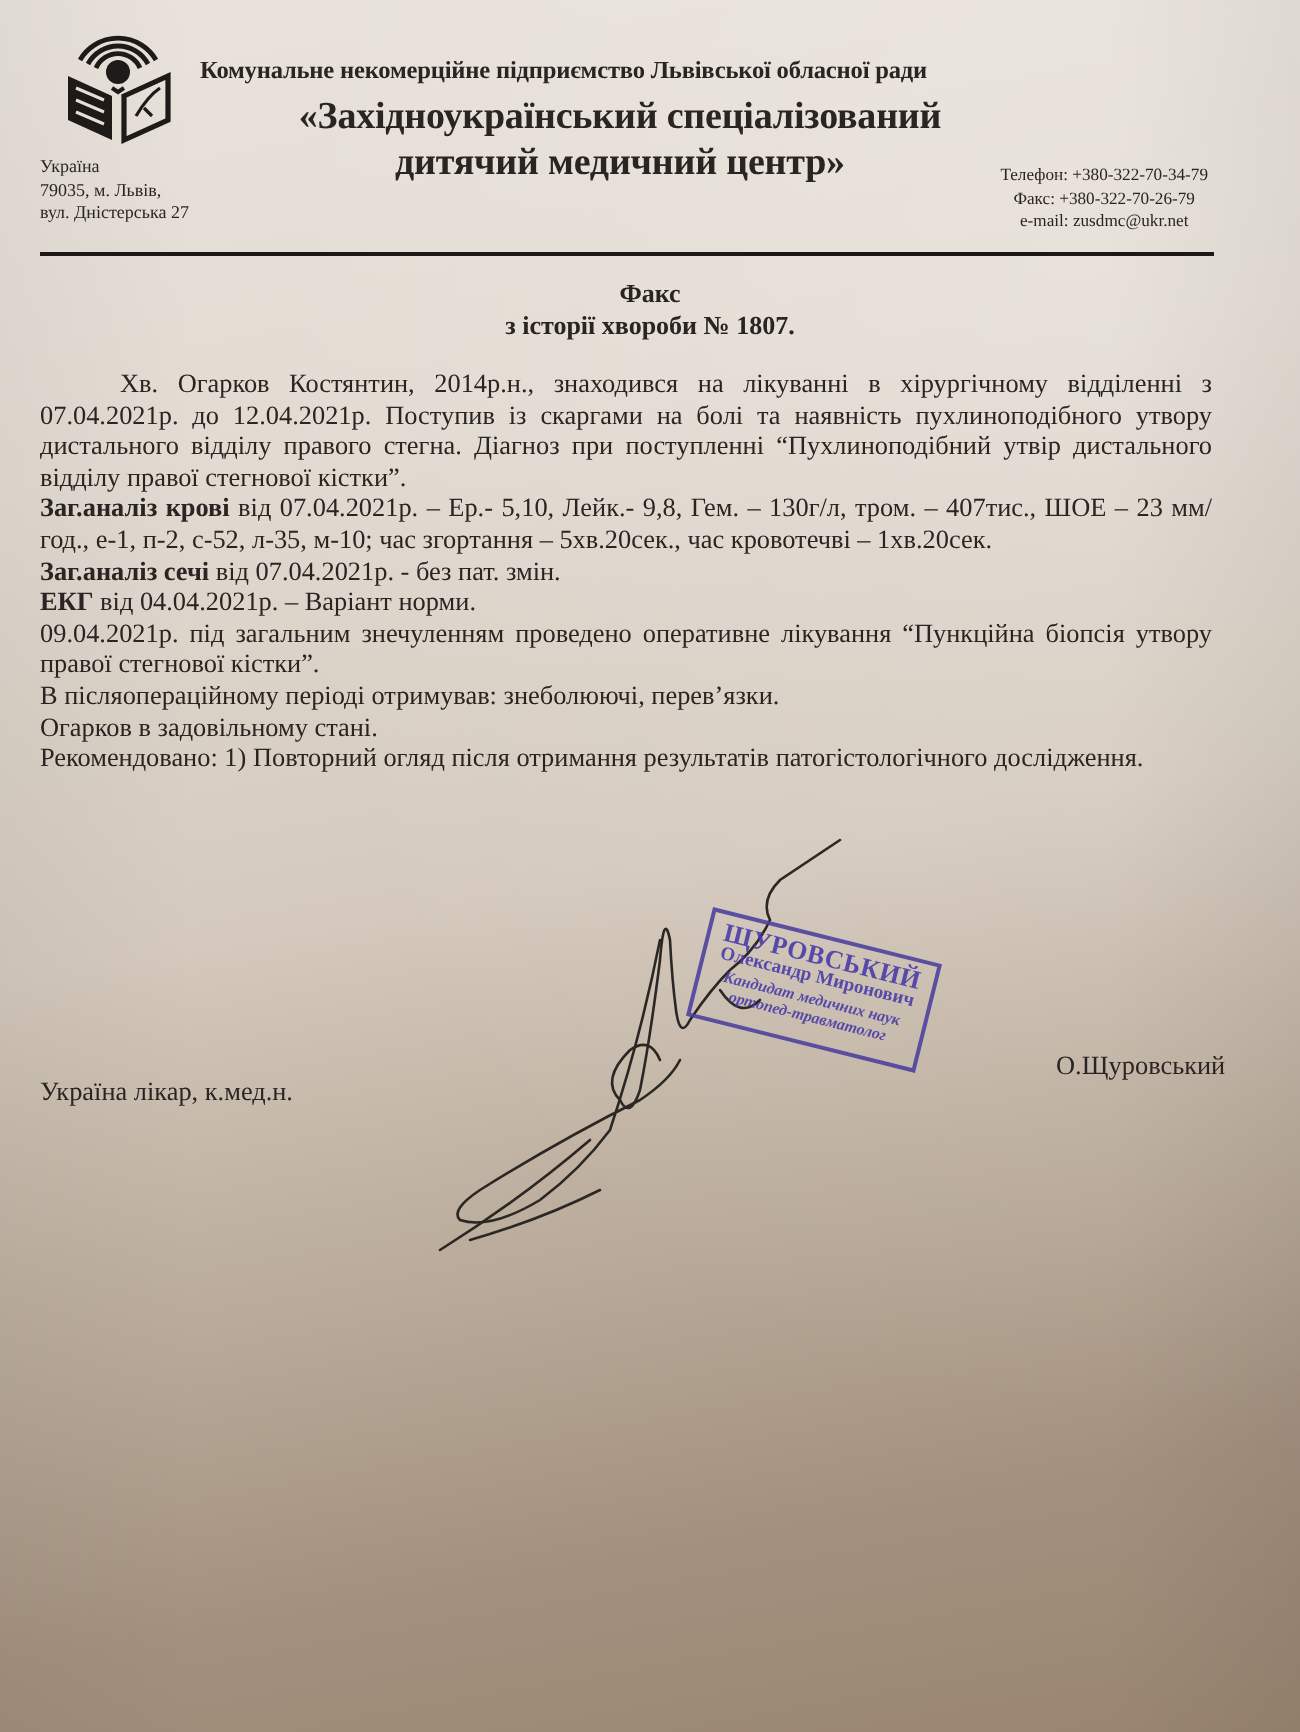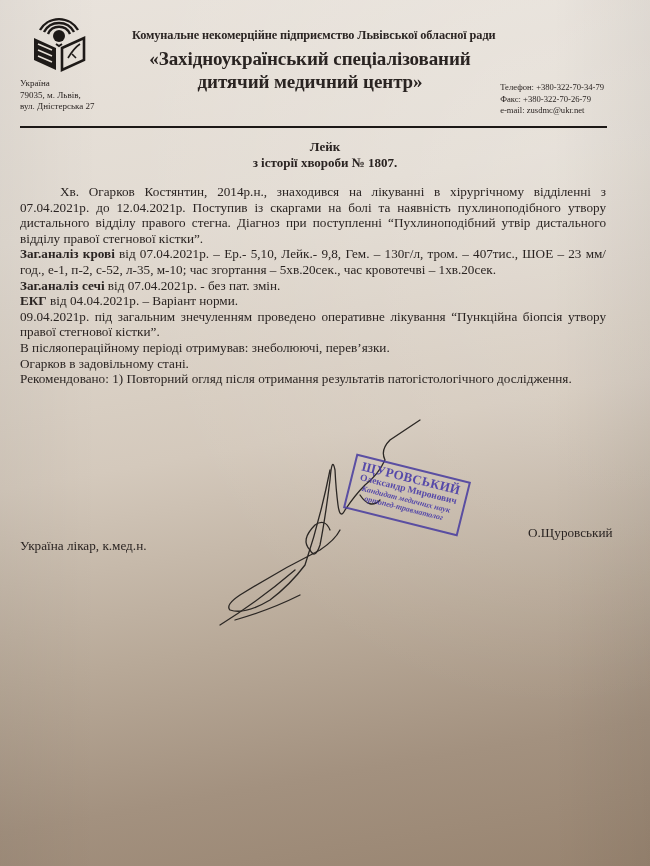--- a/index.html
+++ b/index.html
@@ -11,31 +11,31 @@
     }
     .sheen {
       position: absolute; inset: 0;
       background: radial-gradient(ellipse at 85% 20%, rgba(255,255,255,0.18), rgba(255,255,255,0) 55%),
                   linear-gradient(90deg, rgba(0,0,0,0.04) 0%, rgba(0,0,0,0) 15%, rgba(0,0,0,0) 85%, rgba(0,0,0,0.05) 100%);
       pointer-events: none;
     }
     .logo { position: absolute; left: 26px; top: 8px; width: 66px; height: 66px; }
     .org-line {
       position: absolute; left: 100px; top: 28px; width: 440px;
-      font-size: 12.3px; font-weight: bold; white-space: nowrap; letter-spacing: -0.1px; margin-left: 32px;
+      font-size: 12.3px; font-weight: bold; white-space: nowrap; letter-spacing: -0.1px;
     }
     .org-name {
       position: absolute; left: 140px; top: 47px; width: 340px; text-align: center;
       font-size: 19px; font-weight: bold; line-height: 23px; letter-spacing: -0.1px;
     }
     .address {
       position: absolute; left: 20px; top: 78px; font-size: 9px; line-height: 11.5px;
     }
     .contacts {
-      position: absolute; right: 46px; top: 82px; text-align: left; font-size: 8.6px; line-height: 11.5px;
+      position: absolute; right: 46px; top: 82px; text-align: center; font-size: 8.6px; line-height: 11.5px;
     }
     .header-rule {
       position: absolute; left: 20px; top: 126px; width: 587px; height: 2px; background: #1c1816;
     }
     .doc-title {
       position: absolute; left: 0; width: 650px; text-align: center; font-weight: bold;
     }
     .doc-title.t1 { top: 139px; font-size: 13px; }
     .doc-title.t2 { top: 155px; font-size: 13px; }
     .body-text {
@@ -92,21 +92,21 @@
 </div>
 
 <div class="contacts">
   <div>Телефон: +380-322-70-34-79</div>
   <div>Факс: +380-322-70-26-79</div>
   <div>e-mail: zusdmc@ukr.net</div>
 </div>
 
 <div class="header-rule"></div>
 
-<div class="doc-title t1">Лейк</div>
+<div class="doc-title t1">Факс</div>
 <div class="doc-title t2">з  історії  хвороби № 1807.</div>
 
 <div class="body-text">
   <p class="indent">Хв. Огарков Костянтин, 2014р.н., знаходився на лікуванні в хірургічному відділенні з 07.04.2021р. до 12.04.2021р. Поступив із скаргами на болі та наявність пухлиноподібного утвору дистального відділу правого стегна. Діагноз при поступленні  “Пухлиноподібний утвір дистального відділу правої стегнової кістки”.</p>
   <p><b>Заг.аналіз крові</b><span> від 07.04.2021р. – Ер.- 5,10, Лейк.- 9,8, Гем. – 130г/л, тром. – 407тис., ШОЕ – 23 мм/год., е-1, п-2, с-52, л-35, м-10; час згортання – 5хв.20сек., час кровотечві – 1хв.20сек.</span></p>
   <p><b>Заг.аналіз сечі</b><span> від 07.04.2021р. -  без  пат. змін.</span></p>
   <p><b>ЕКГ</b><span> від 04.04.2021р. – Варіант норми.</span></p>
   <p>09.04.2021р. під загальним знечуленням проведено оперативне лікування “Пункційна біопсія утвору правої стегнової кістки”.</p>
   <p>В післяопераційному періоді отримував: знеболюючі, перев’язки.</p>
   <p>Огарков в задовільному стані.</p>

